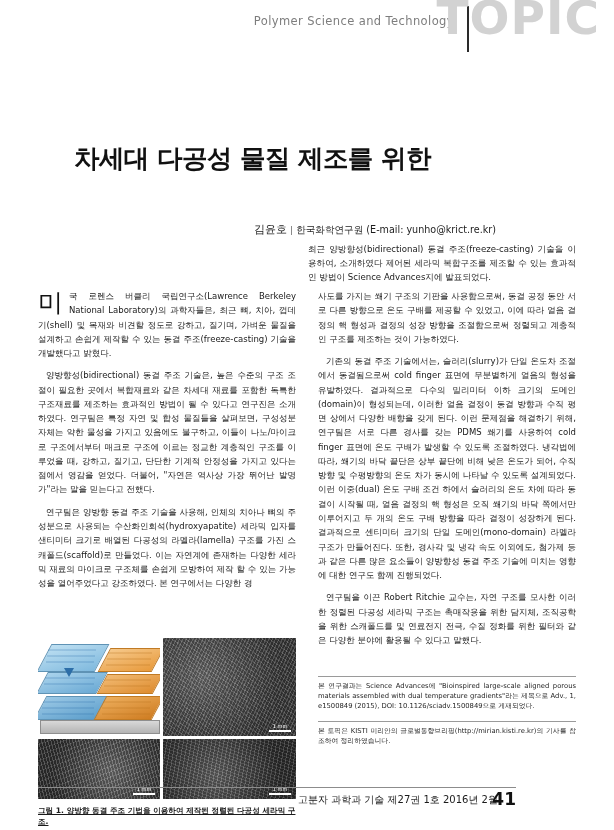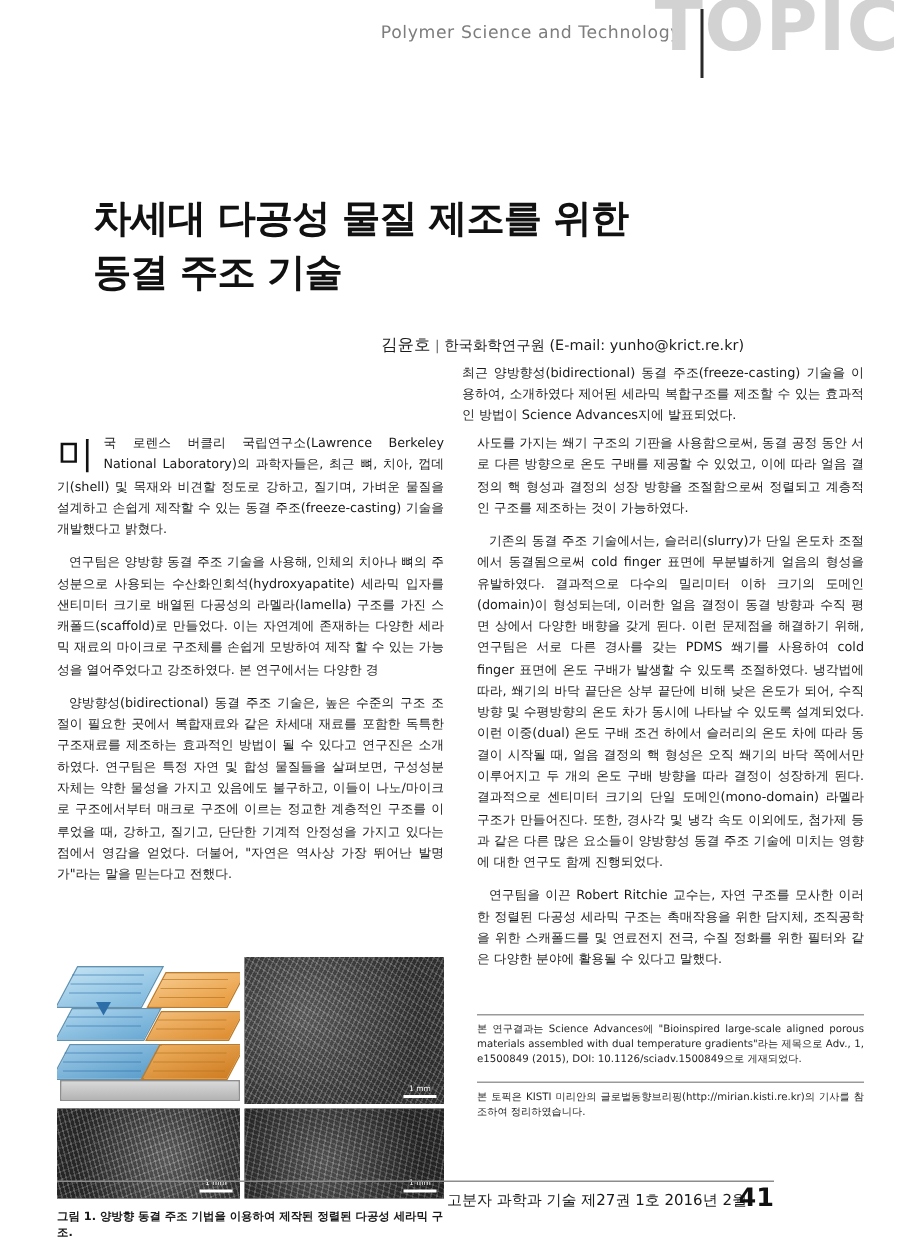--- a/index.html
+++ b/index.html
@@ -65,21 +65,21 @@
     left: 62px;
     top: 128px;
     width: 470px;
   }
   .doc-title {
     font-size: 25.5px;
     line-height: 1.42;
     font-weight: 700;
     color: #111111;
     letter-spacing: -0.6px;
-    margin: 0;
+    margin: 12px;
   }
 
   
   .author-line {
     position: absolute;
     right: 42px;
     top: 222px;
     font-size: 9.6px;
     color: #1c1c1c;
     white-space: nowrap;
@@ -131,20 +131,21 @@
     padding: 2px 6px 0 0;
     color: #111;
   }
 
   
   .figure {
     position: absolute;
     left: 38px;
     top: 638px;
     width: 258px;
+    text-decoration: underline;
   }
   .fig-images {
     display: flex;
     gap: 3px;
     height: 98px;
   }
   .fig-illus {
     position: relative;
     width: 122px;
     height: 98px;
@@ -328,36 +329,35 @@
 
   <div class="header">
     <div class="header-kicker">Polymer Science and Technology</div>
     <div class="header-rule"></div>
     <div class="header-topic">TOPIC</div>
   </div>
 
   <div class="title-block">
     <h1 class="doc-title">
       <span>차세대 다공성 물질 제조를 위한</span><br>
-      <span>동결 주조 기술</span>
     </h1>
   </div>
 
   <div class="author-line">
     <span class="author-name">김윤호</span><span class="author-sep">|</span><span>한국화학연구원 (E-mail: yunho@krict.re.kr)</span>
   </div>
 
   <div class="abstract">최근 양방향성(bidirectional) 동결 주조(freeze-casting) 기술을 이용하여, 소개하였다 제어된 세라믹 복합구조를 제조할 수 있는 효과적인 방법이 Science Advances지에 발표되었다.</div>
 
   <div class="col col-left">
     <p class="dropcap-wrap noindent">
       <span class="dropcap">미</span><span>국 로렌스 버클리 국립연구소(Lawrence Berkeley National Laboratory)의 과학자들은, 최근 뼈, 치아, 껍데기(shell) 및 목재와 비견할 정도로 강하고, 질기며, 가벼운 물질을 설계하고 손쉽게 제작할 수 있는 동결 주조(freeze-casting) 기술을 개발했다고 밝혔다.</span>
     </p>
+    <p>양방향성(bidirectional) 동결 주조 기술은, 높은 수준의 구조 조절이 필요한 곳에서 복합재료와 같은 차세대 재료를 포함한 독특한 구조재료를 제조하는 효과적인 방법이 될 수 있다고 연구진은 소개하였다. 연구팀은 특정 자연 및 합성 물질들을 살펴보면, 구성성분 자체는 약한 물성을 가지고 있음에도 불구하고, 이들이 나노/마이크로 구조에서부터 매크로 구조에 이르는 정교한 계층적인 구조를 이루었을 때, 강하고, 질기고, 단단한 기계적 안정성을 가지고 있다는 점에서 영감을 얻었다. 더불어, "자연은 역사상 가장 뛰어난 발명가"라는 말을 믿는다고 전했다.</p>
     <p>연구팀은 양방향 동결 주조 기술을 사용해, 인체의 치아나 뼈의 주성분으로 사용되는 수산화인회석(hydroxyapatite) 세라믹 입자를 샌티미터 크기로 배열된 다공성의 라멜라(lamella) 구조를 가진 스캐폴드(scaffold)로 만들었다. 이는 자연계에 존재하는 다양한 세라믹 재료의 마이크로 구조체를 손쉽게 모방하여 제작 할 수 있는 가능성을 열어주었다고 강조하였다. 본 연구에서는 다양한 경</p>
-    <p>양방향성(bidirectional) 동결 주조 기술은, 높은 수준의 구조 조절이 필요한 곳에서 복합재료와 같은 차세대 재료를 포함한 독특한 구조재료를 제조하는 효과적인 방법이 될 수 있다고 연구진은 소개하였다. 연구팀은 특정 자연 및 합성 물질들을 살펴보면, 구성성분 자체는 약한 물성을 가지고 있음에도 불구하고, 이들이 나노/마이크로 구조에서부터 매크로 구조에 이르는 정교한 계층적인 구조를 이루었을 때, 강하고, 질기고, 단단한 기계적 안정성을 가지고 있다는 점에서 영감을 얻었다. 더불어, "자연은 역사상 가장 뛰어난 발명가"라는 말을 믿는다고 전했다.</p>
   </div>
 
   <div class="col col-right">
     <p class="noindent">사도를 가지는 쐐기 구조의 기판을 사용함으로써, 동결 공정 동안 서로 다른 방향으로 온도 구배를 제공할 수 있었고, 이에 따라 얼음 결정의 핵 형성과 결정의 성장 방향을 조절함으로써 정렬되고 계층적인 구조를 제조하는 것이 가능하였다.</p>
     <p>기존의 동결 주조 기술에서는, 슬러리(slurry)가 단일 온도차 조절에서 동결됨으로써 cold finger 표면에 무분별하게 얼음의 형성을 유발하였다. 결과적으로 다수의 밀리미터 이하 크기의 도메인(domain)이 형성되는데, 이러한 얼음 결정이 동결 방향과 수직 평면 상에서 다양한 배향을 갖게 된다. 이런 문제점을 해결하기 위해, 연구팀은 서로 다른 경사를 갖는 PDMS 쐐기를 사용하여 cold finger 표면에 온도 구배가 발생할 수 있도록 조절하였다. 냉각법에 따라, 쐐기의 바닥 끝단은 상부 끝단에 비해 낮은 온도가 되어, 수직방향 및 수평방향의 온도 차가 동시에 나타날 수 있도록 설계되었다. 이런 이중(dual) 온도 구배 조건 하에서 슬러리의 온도 차에 따라 동결이 시작될 때, 얼음 결정의 핵 형성은 오직 쐐기의 바닥 쪽에서만 이루어지고 두 개의 온도 구배 방향을 따라 결정이 성장하게 된다. 결과적으로 센티미터 크기의 단일 도메인(mono-domain) 라멜라 구조가 만들어진다. 또한, 경사각 및 냉각 속도 이외에도, 첨가제 등과 같은 다른 많은 요소들이 양방향성 동결 주조 기술에 미치는 영향에 대한 연구도 함께 진행되었다.</p>
     <p>연구팀을 이끈 Robert Ritchie 교수는, 자연 구조를 모사한 이러한 정렬된 다공성 세라믹 구조는 촉매작용을 위한 담지체, 조직공학을 위한 스캐폴드를 및 연료전지 전극, 수질 정화를 위한 필터와 같은 다양한 분야에 활용될 수 있다고 말했다.</p>
   </div>
 
   <div class="figure">
     <div class="fig-images">

